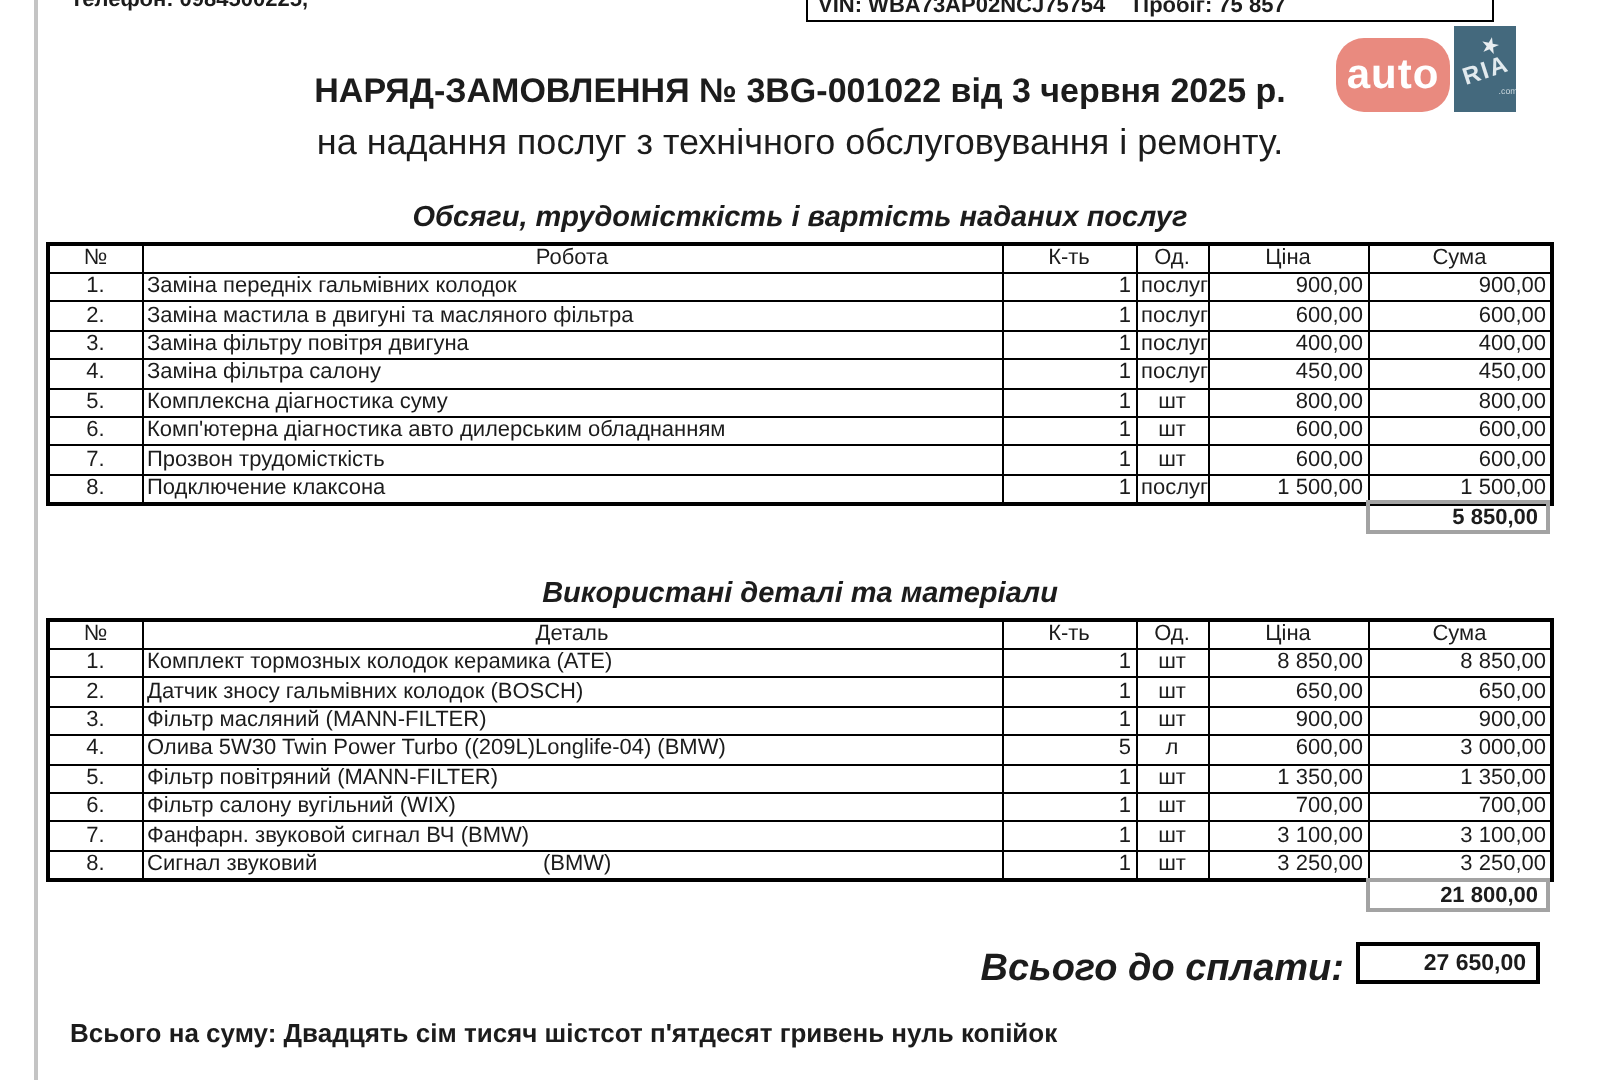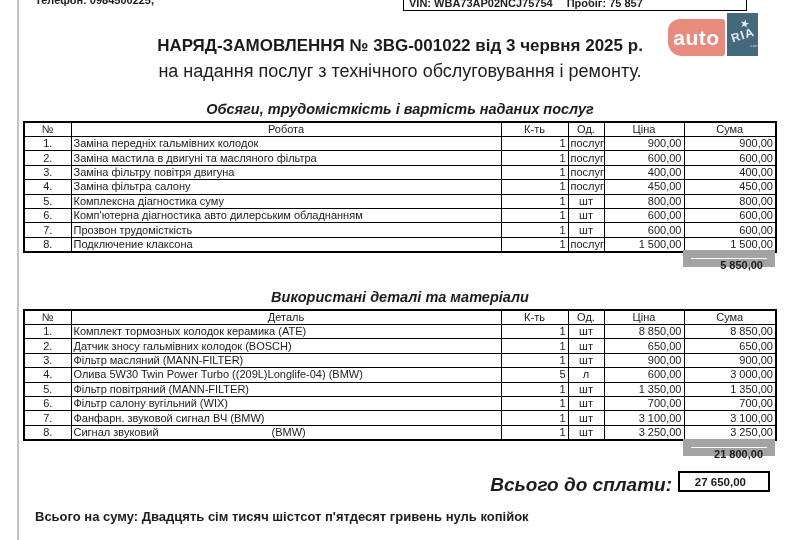--- a/index.html
+++ b/index.html
@@ -42,47 +42,47 @@
                     font-weight:normal; white-space:nowrap; overflow:hidden; line-height:13px; }
   .doc-table thead th { border-bottom:1.5px solid #000; text-align:center; height:14.5px; }
   .td-no    { text-align:center; }
   .td-name  { text-align:left; padding-left:4px; position:relative; }
   .td-qty   { text-align:right; padding-right:3px; }
   .td-unit  { text-align:center; padding:0;margin-left:48px; }
   .td-price { text-align:right; padding-right:4px; }
   .td-sum   { text-align:right; padding-right:4px; }
   .name2 { position:absolute; left:200px; top:0; }
 
-  .total-box { position:absolute; width:92px; height:17px; border:8px solid #a3a3a3;
+  .total-box { position:absolute; width:92px; height:17px; border:2px solid #a3a3a3;
                font-size:11px; font-weight:bold; text-align:right; padding:1px 4px 0 0; line-height:13px; }
   .total-box.tb1 { left:683px; top:250px; }
   .total-box.tb2 { left:683px; top:439px; }
 
   .total-due-label { position:absolute; right:128px; top:474px; font-size:19px;
                      font-weight:bold; font-style:italic; white-space:nowrap; }
   .total-due-box { position:absolute; left:678px; top:471px; width:92px; height:21px;
                    border:2px solid #000; font-size:11.5px; font-weight:bold;
-                   text-align:right; padding:3px 22px 0 0; }
+                   text-align:right; padding:3px 5px 0 0; }
 
   .amount-words { position:absolute; left:35px; top:509px; font-size:13px; font-weight:bold; white-space:nowrap; }
 </style>
 </head>
 <body>
 
 <div class="page">
   <div class="page-edge"></div>
 
   <div class="phone-line">Телефон: 0984500225,</div>
 
   <div class="vin-box">
     <span>VIN: WBA73AP02NCJ75754</span><span>Пробіг: 75 857</span>
   </div>
 
   <div class="logo">
-    <div class="logo-auto" id="logo-auto" style="background: rgb(233, 138, 127);">auto</div>
+    <div class="logo-auto" id="logo-auto" style="background: rgb(233, 138, 127); border-radius: 14px;">auto</div>
     <div class="logo-ria" id="logo-ria" style="background: rgb(68, 105, 125);">
       <span class="ria-star">★</span>
       <span class="ria-text">RIA</span>
       <span class="ria-com">.com</span>
     </div>
   </div>
 
   <div class="doc-title">НАРЯД-ЗАМОВЛЕННЯ № 3BG-001022 від 3 червня 2025 р.</div>
   <div class="doc-subtitle">на надання послуг з технічного обслуговування і ремонту.</div>
 

